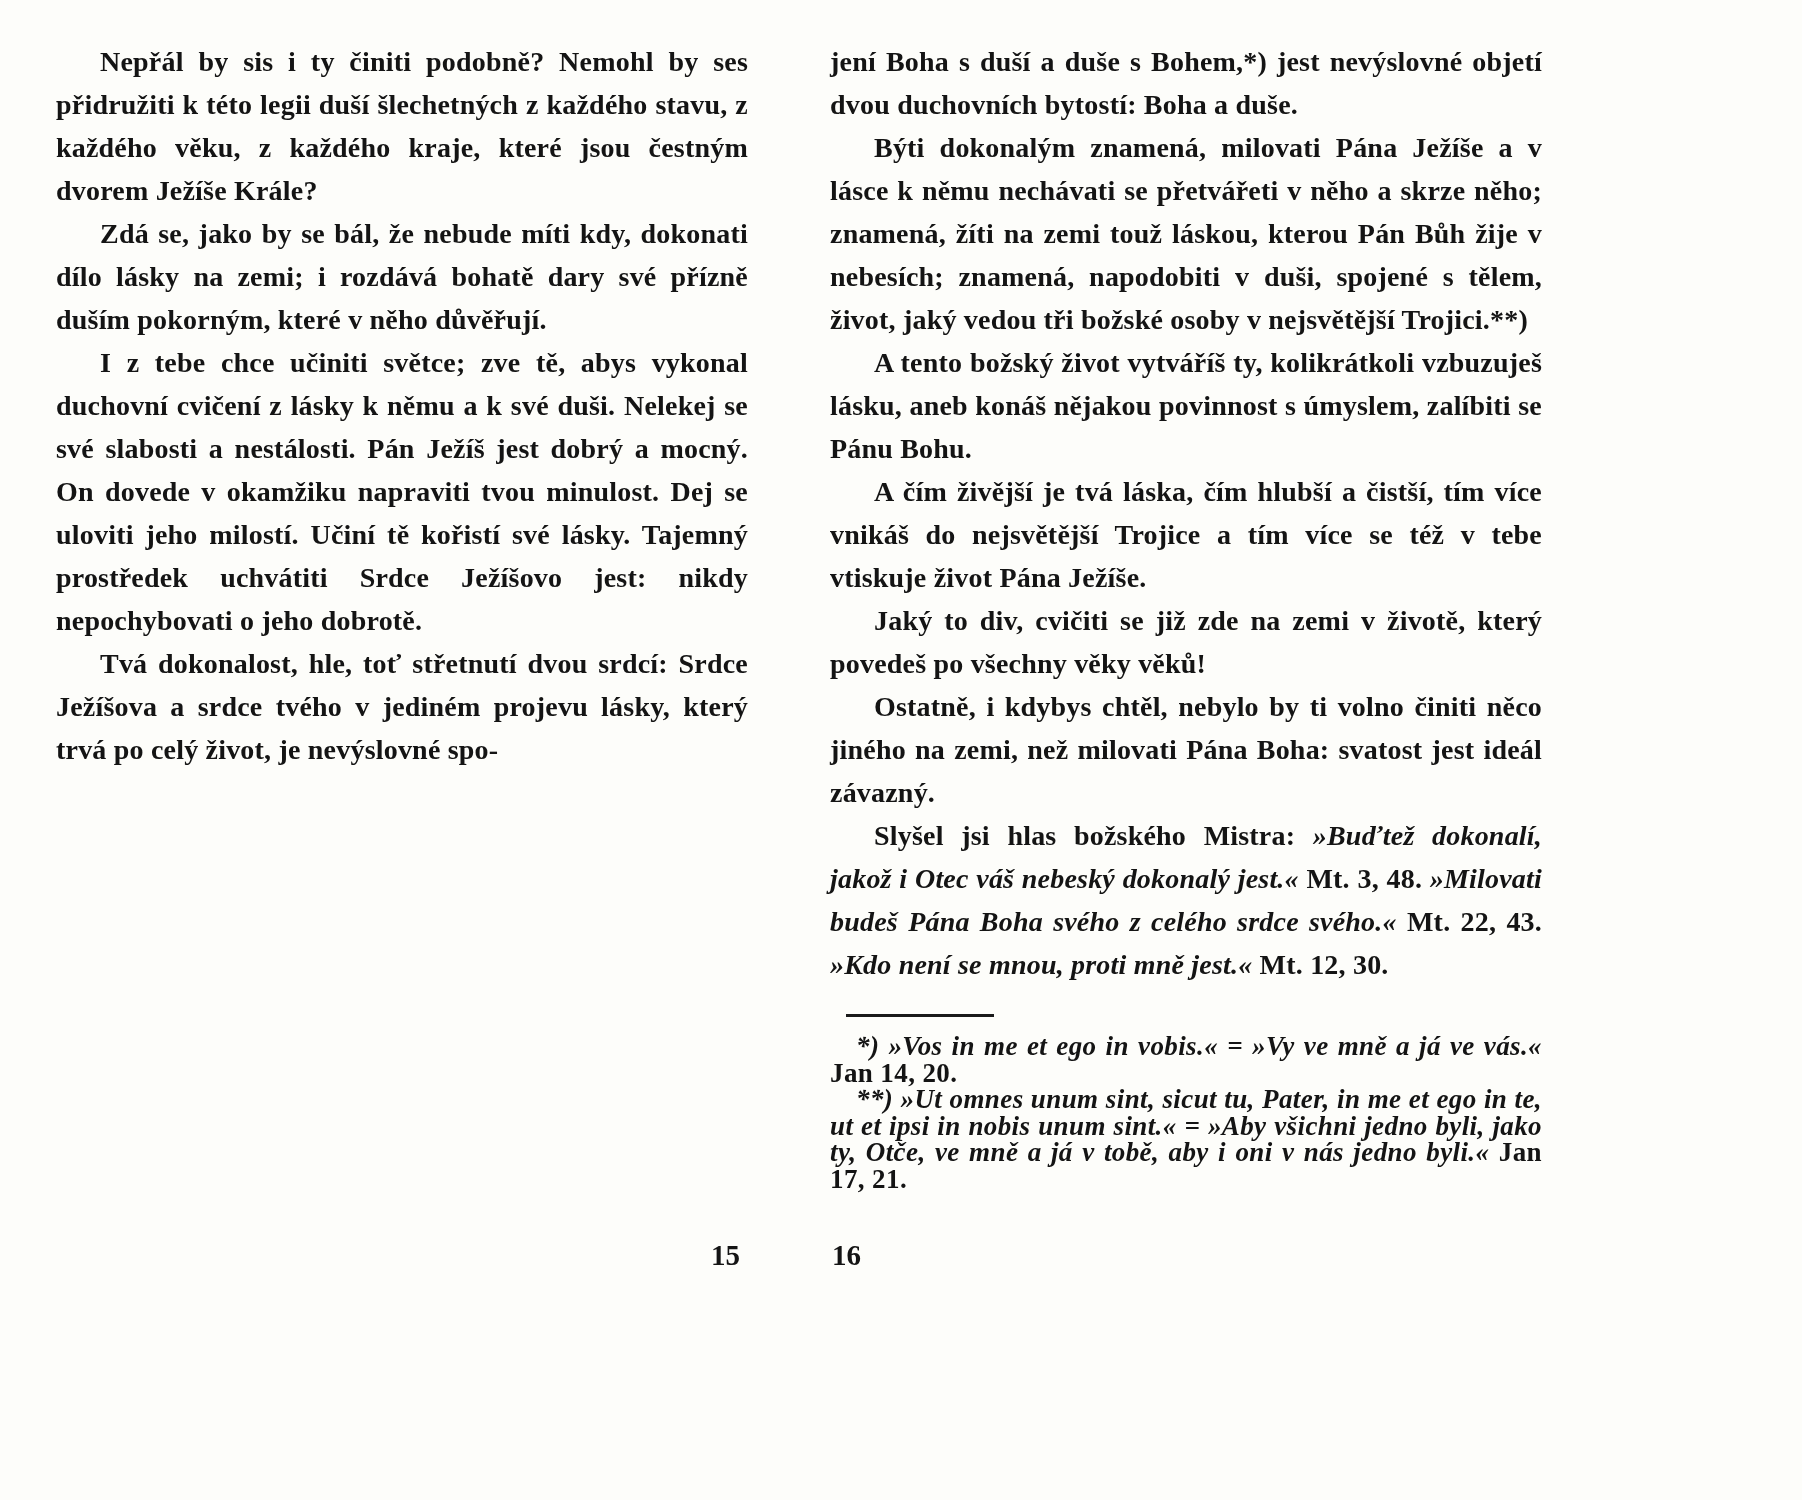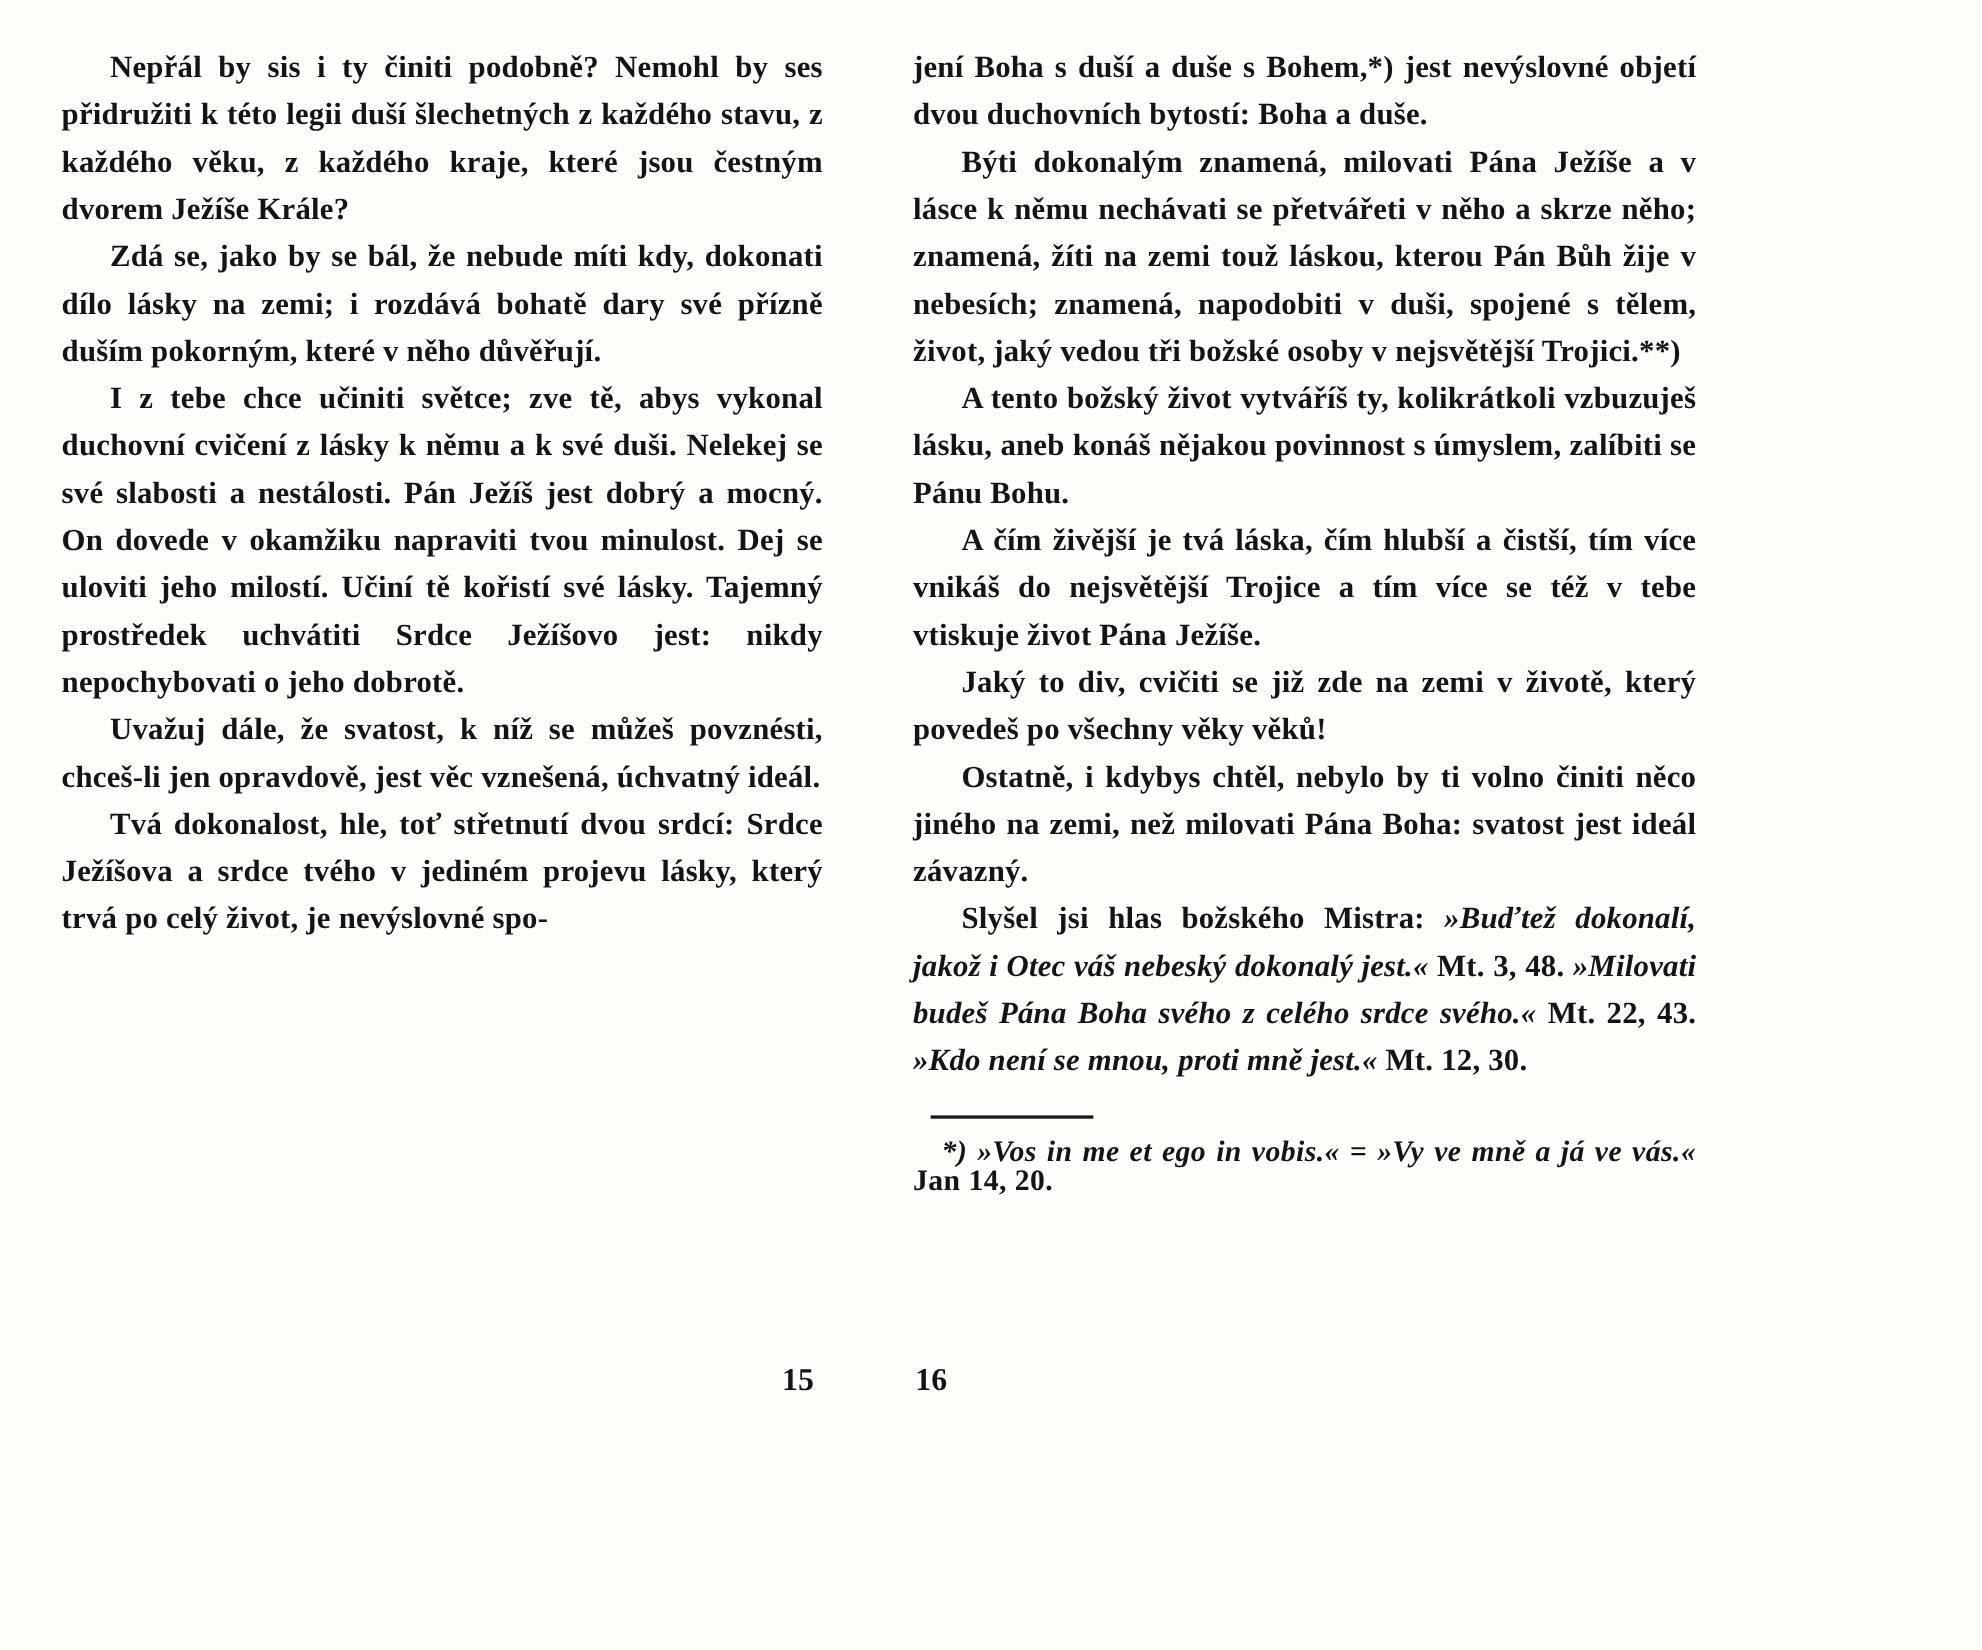--- a/index.html
+++ b/index.html
@@ -67,37 +67,37 @@
 </style>
 </head>
 <body>
 
 <div class="spread">
 
   <div class="page-text left">
       <p class="para indent"><span>Nepřál by sis i ty činiti podobně? Nemohl by ses přidružiti k této legii duší šlechetných z každého stavu, z každého věku, z každého kraje, které jsou čestným dvorem Ježíše Krále?</span></p>
       <p class="para indent"><span>Zdá se, jako by se bál, že nebude míti kdy, dokonati dílo lásky na zemi; i rozdává bohatě dary své přízně duším pokorným, které v něho důvěřují.</span></p>
       <p class="para indent"><span>I z tebe chce učiniti světce; zve tě, abys vykonal duchovní cvičení z lásky k němu a k své duši. Nelekej se své slabosti a nestálosti. Pán Ježíš jest dobrý a mocný. On dovede v okamžiku napraviti tvou minulost. Dej se uloviti jeho milostí. Učiní tě kořistí své lásky. Tajemný prostředek uchvátiti Srdce Ježíšovo jest: nikdy nepochybovati o jeho dobrotě.</span></p>
-      <p class="para indent"><span>Uvažuj dále, že svatost, k níž se můžeš povznésti, chceš-li jen opravdově, jest věc vznešená, úchvatný ideál.</span></p>
       <p class="para indent"><span>Tvá dokonalost, hle, toť střetnutí dvou srdcí: Srdce Ježíšova a srdce tvého v jediném projevu lásky, který trvá po celý život, je nevýslovné spo-</span></p>
     </div>
 
   <div class="page-text right">
     <div>
         <p class="para"><span>jení Boha s duší a duše s Bohem,*) jest nevýslovné objetí dvou duchovních bytostí: Boha a duše.</span></p>
         <p class="para indent"><span>Býti dokonalým znamená, milovati Pána Ježíše a v lásce k němu nechávati se přetvářeti v něho a skrze něho; znamená, žíti na zemi touž láskou, kterou Pán Bůh žije v nebesích; znamená, napodobiti v duši, spojené s tělem, život, jaký vedou tři božské osoby v nejsvětější Trojici.**)</span></p>
         <p class="para indent"><span>A tento božský život vytváříš ty, kolikrátkoli vzbuzuješ lásku, aneb konáš nějakou povinnost s úmyslem, zalíbiti se Pánu Bohu.</span></p>
         <p class="para indent"><span>A čím živější je tvá láska, čím hlubší a čistší, tím více vnikáš do nejsvětější Trojice a tím více se též v tebe vtiskuje život Pána Ježíše.</span></p>
         <p class="para indent"><span>Jaký to div, cvičiti se již zde na zemi v životě, který povedeš po všechny věky věků!</span></p>
         <p class="para indent"><span>Ostatně, i kdybys chtěl, nebylo by ti volno činiti něco jiného na zemi, než milovati Pána Boha: svatost jest ideál závazný.</span></p>
         <p class="para indent"><span>Slyšel jsi hlas božského Mistra: </span><span class="em">»Buďtež dokonalí, jakož i Otec váš nebeský dokonalý jest.«</span><span> Mt. 3, 48. </span><span class="em">»Milovati budeš Pána Boha svého z celého srdce svého.«</span><span> Mt. 22, 43. </span><span class="em">»Kdo není se mnou, proti mně jest.«</span><span> Mt. 12, 30.</span></p>
       </div>
     <hr class="footnote-rule">
     <div class="footnotes">
         <p class="para indent"><span class="em">*) </span><span class="em">»Vos in me et ego in vobis.« = »Vy ve mně a já ve vás.« </span><span>Jan 14, 20.</span></p>
+        <p class="para indent"><span class="em">**) </span><span class="em">»Ut omnes unum sint, sicut tu, Pater, in me et ego in te, ut et ipsi in nobis unum sint.« = »Aby všichni jedno byli, jako ty, Otče, ve mně a já v tobě, aby i oni v nás jedno byli.« </span><span>Jan 17, 21.</span></p>
       </div>
   </div>
 
   <div class="pagenum left">15</div>
 
   <div class="pagenum right">16</div>
 
 </div>
 
 </body></html>

